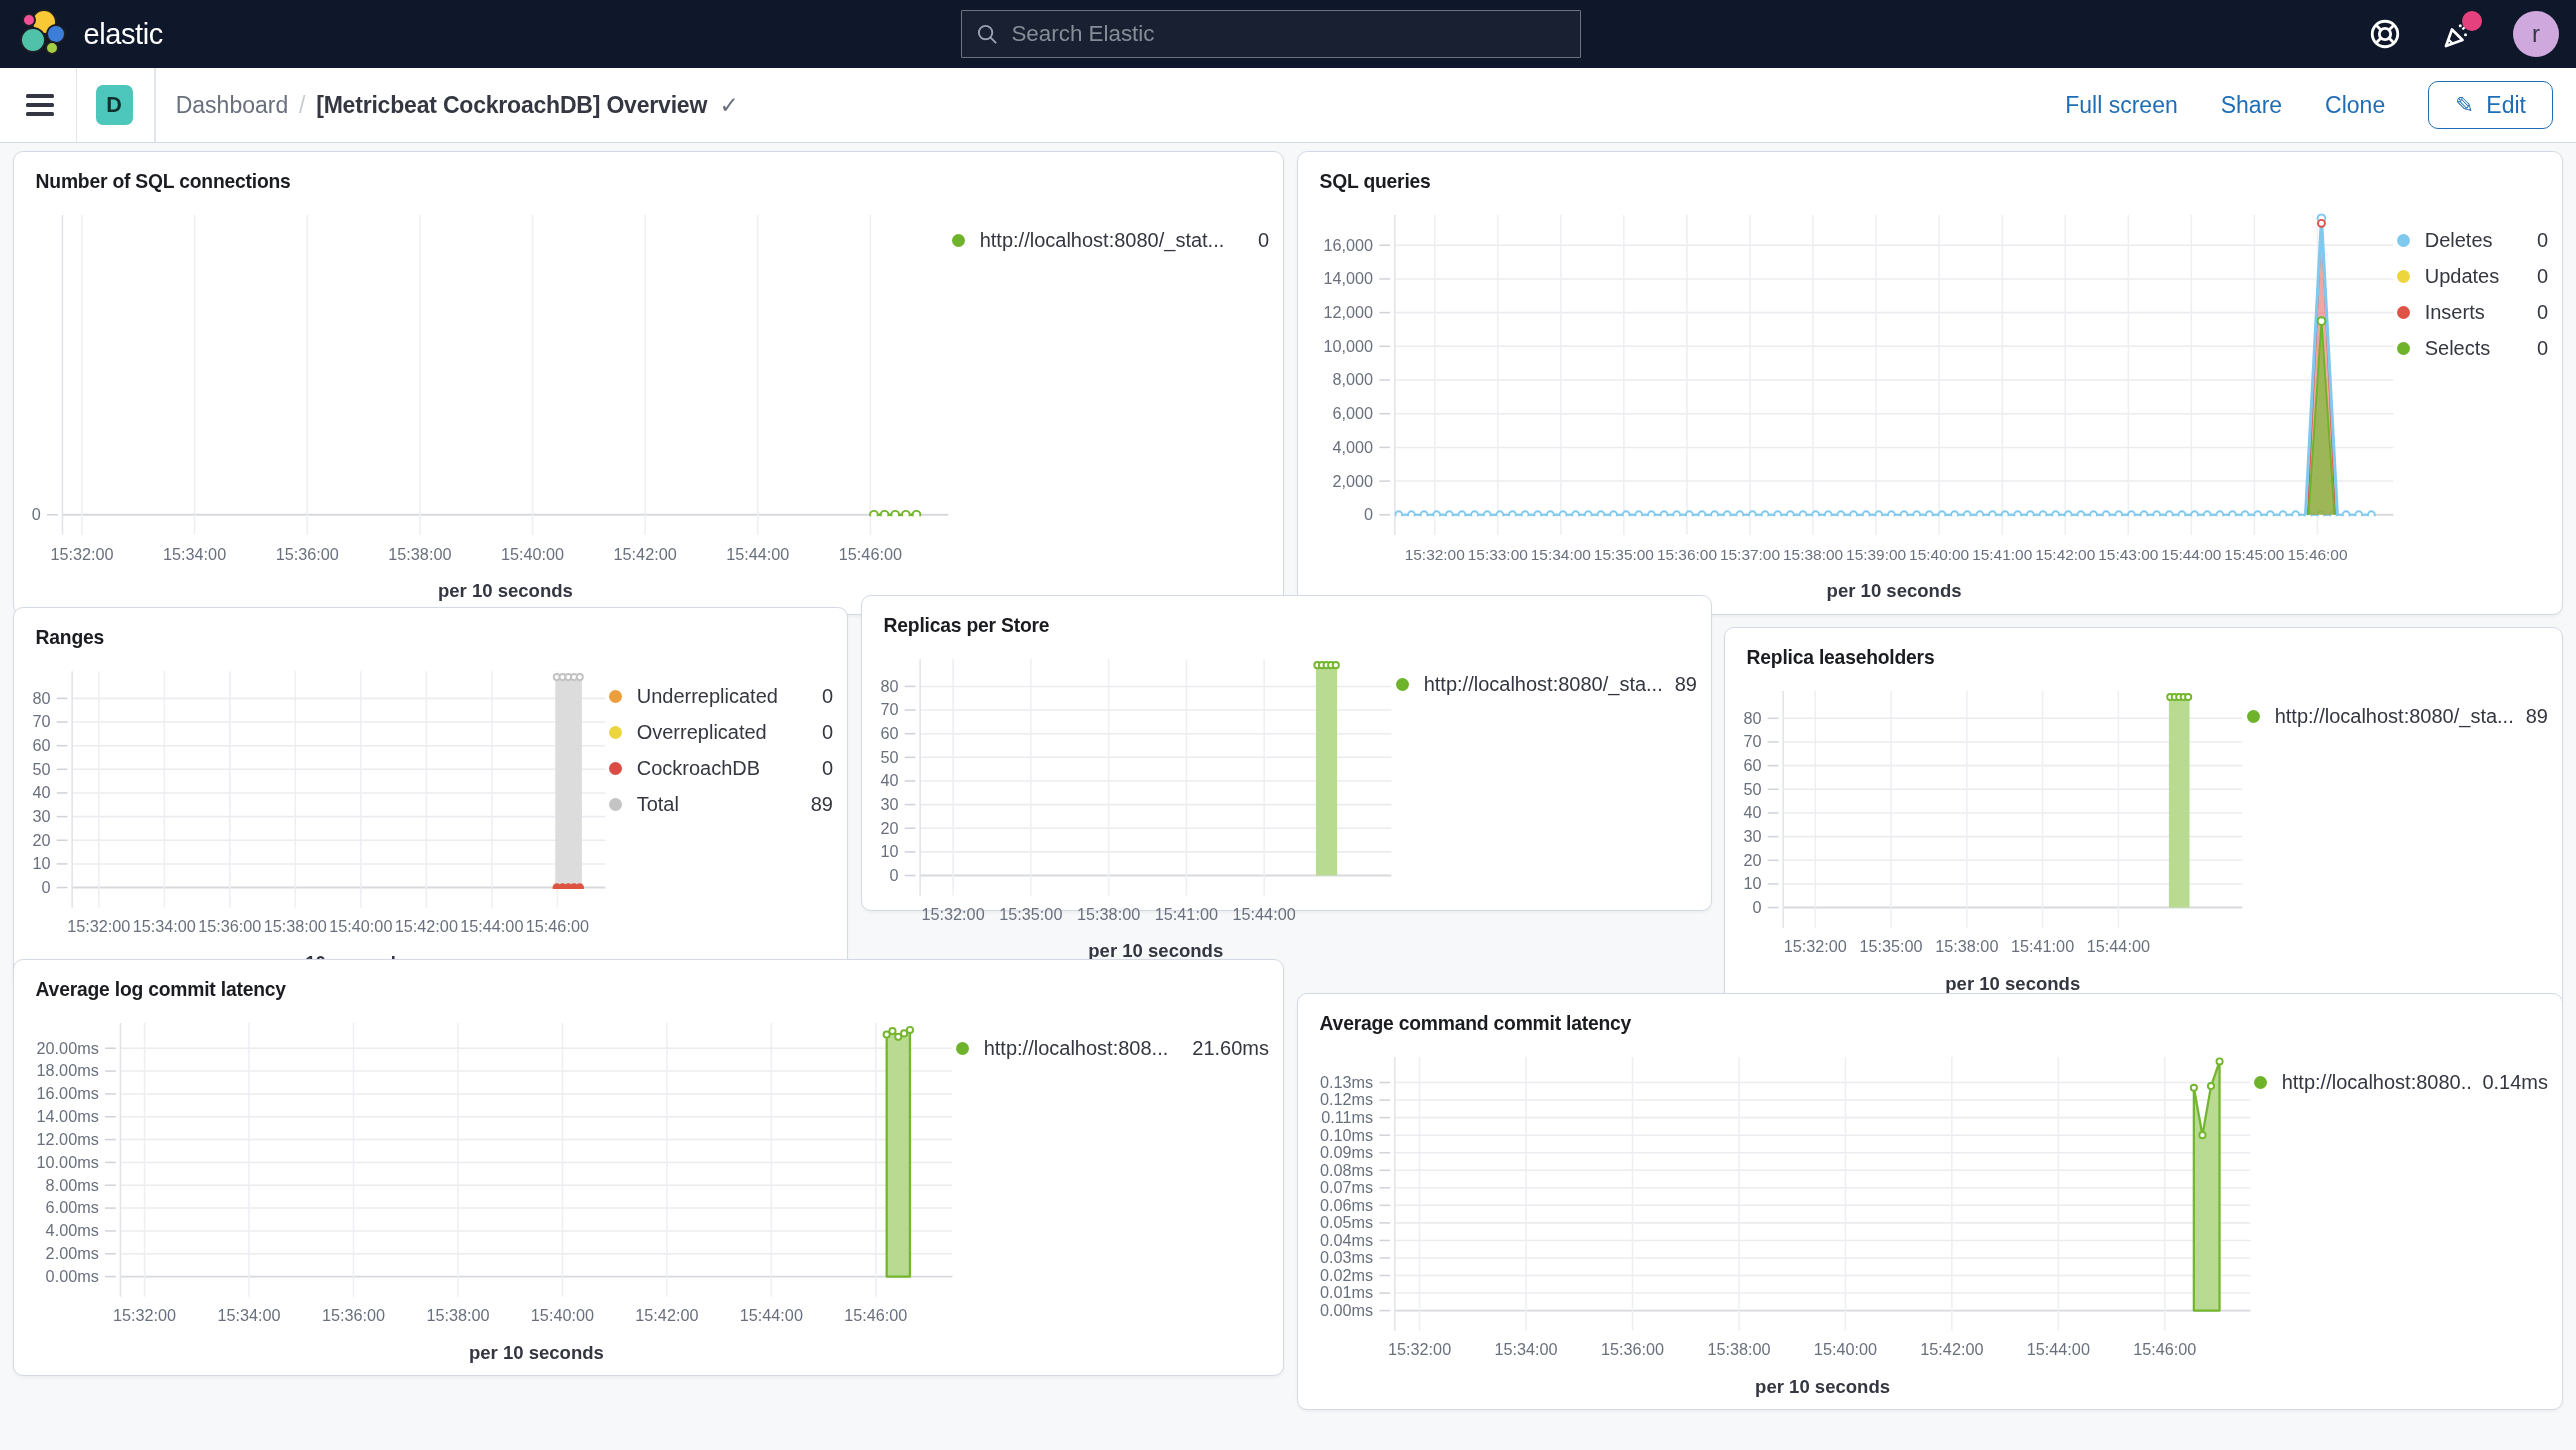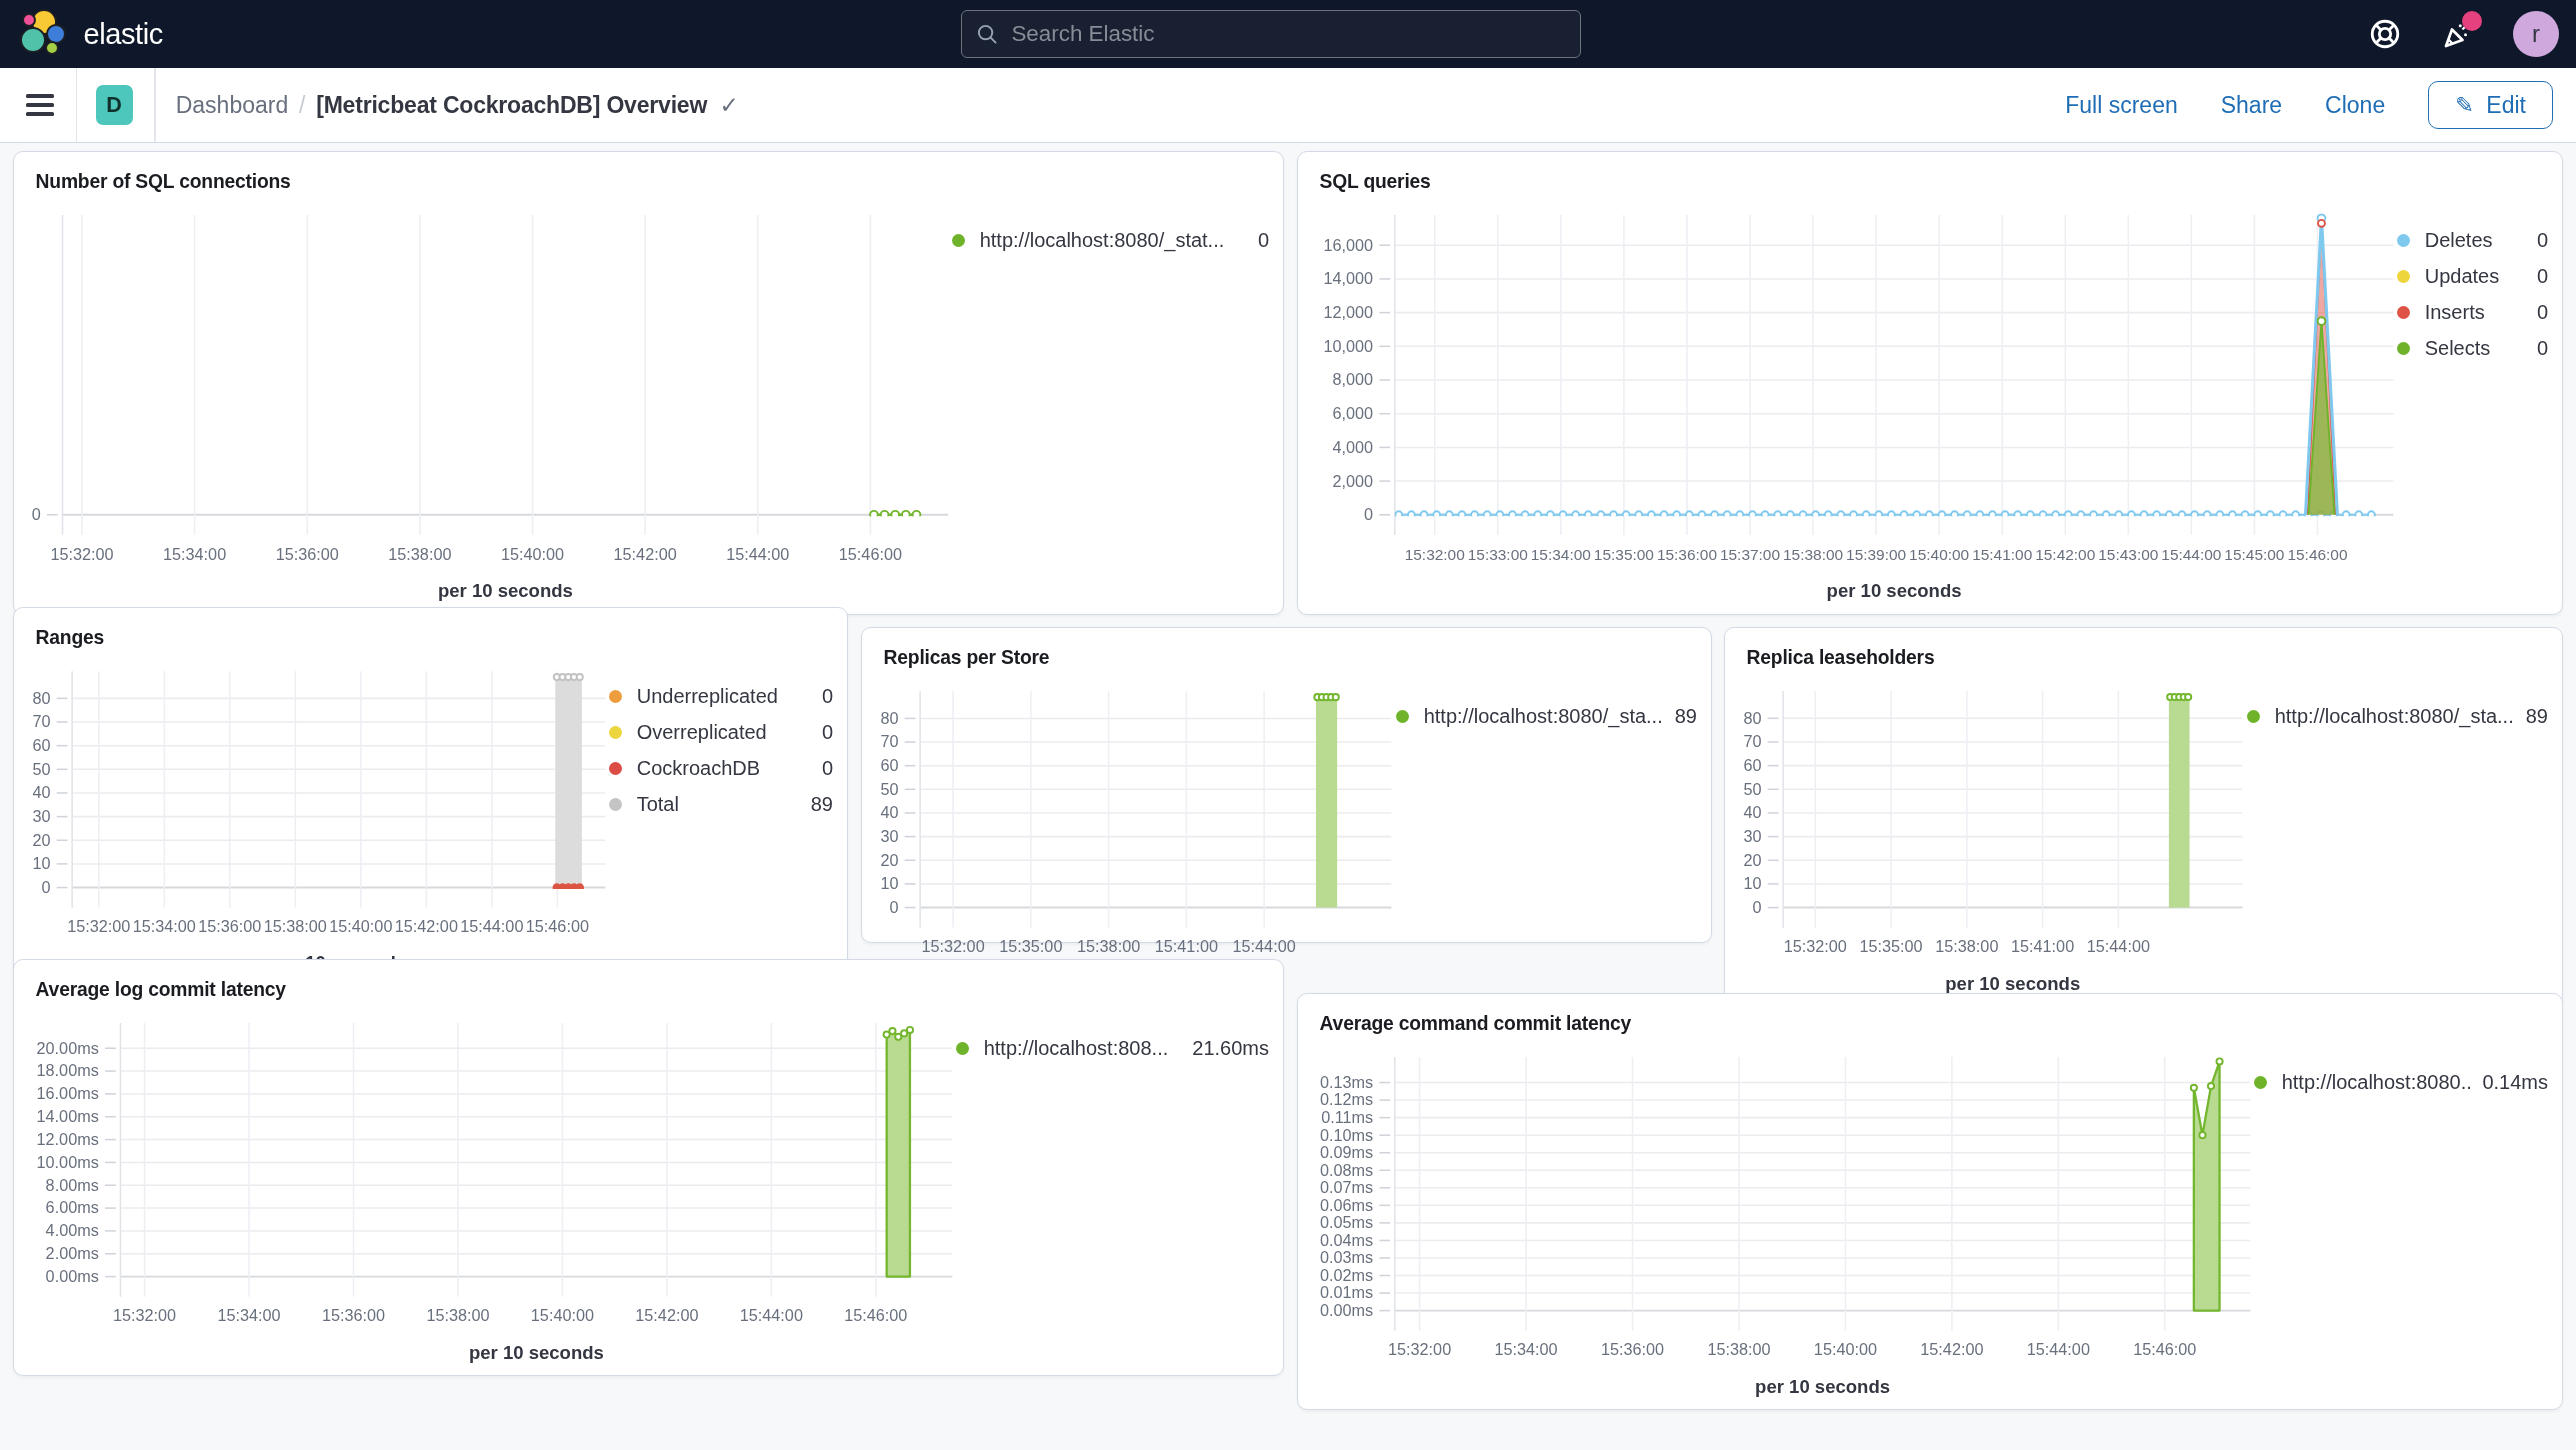--- a/index.html
+++ b/index.html
@@ -4,21 +4,21 @@
 <style>
   * { margin:0; padding:0; box-sizing:border-box; }
   html,body { width:2576px; height:1451px; font-family:"Liberation Sans", sans-serif; background:#f7f8fa; overflow:hidden; }
 
   
   .top-header { position:absolute; left:0; top:0; width:2576px; height:68px; background:#0f172a; display:flex; align-items:center; }
   .logo-wrap { display:flex; align-items:center; gap:15.5px; margin-left:20px; }
   .logo-blobs { position:relative; width:48px; height:48px; }
   .blob { position:absolute; border-radius:50%; border:2.3px solid #1d1e23; }
   .brand { color:#ffffff; font-size:29px; font-weight:400; letter-spacing:-0.4px; }
-  .search-box { position:absolute; left:961px; top:10px; width:620px; height:48px; border:1.5px solid #6d727b; border-radius:6px; background:rgba(255,255,255,0.04); display:flex; align-items:center; padding:0 14px; }
+  .search-box { position:absolute; left:961px; top:10px; width:620px; height:48px; border:1.5px solid #6d727b; border-radius:1px; background:rgba(255,255,255,0.04); display:flex; align-items:center; padding:0 14px; }
   .search-box input { flex:1; background:transparent; border:none; outline:none; color:#d4d7dc; font-size:22.4px; font-family:"Liberation Sans", sans-serif; margin-left:12.4px; }
   .search-box input::placeholder { color:#878d96; }
   .hdr-icons { position:absolute; right:17px; top:0; height:68px; display:flex; align-items:center; gap:37px; }
   .hdr-icon { position:relative; width:36px; height:36px; display:flex; align-items:center; justify-content:center; cursor:pointer; }
   .notif-dot { position:absolute; right:-6.2px; top:-4.6px; width:20px; height:20px; border-radius:50%; background:#e5417e; }
   .avatar { width:46px; height:46px; border-radius:50%; background:#cfa9de; color:#343741; font-size:24px; display:flex; align-items:center; justify-content:center; }
 
   
   .nav-bar { position:absolute; left:0; top:68px; width:2576px; height:75px; background:#ffffff; border-bottom:1.5px solid #d3dae6; display:flex; align-items:center; }
   .burger { width:28px; height:21.6px; display:flex; flex-direction:column; justify-content:space-between; margin-left:26px; cursor:pointer; }
@@ -442,21 +442,21 @@
         </div>
         <div class="legend-item">
           <span class="legend-dot" style="background: rgb(196, 196, 196);"></span>
           <span class="legend-label">Total</span>
           <span class="legend-value">89</span>
         </div>
       </div>
   </div>
 </div>
 
-<div class="panel" style="left:861px;top:627px;width:851px;height:316px">
+<div class="panel" style="left:861px;top:595px;width:851px;height:316px">
   <div class="panel-title">Replicas per Store</div>
   <div class="panel-body">
     <div class="chart">
         <svg width="523" height="322" viewBox="0 0 677 416">
           <line x1="61" y1="298" x2="671" y2="298" stroke="#d7d9dd" stroke-width="2.5"></line>
           <line x1="41" y1="298" x2="55" y2="298" stroke="#d0d4da" stroke-width="2"></line>
           <text x="33" y="305" text-anchor="end" font-size="21" fill="#69707d" font-family="Liberation Sans, sans-serif" font-weight="400">0</text>
           <line x1="61" y1="267.39890710382514" x2="671" y2="267.39890710382514" stroke="#ececf0" stroke-width="2"></line>
           <line x1="41" y1="267.39890710382514" x2="55" y2="267.39890710382514" stroke="#d0d4da" stroke-width="2"></line>
           <text x="33" y="274.39890710382514" text-anchor="end" font-size="21" fill="#69707d" font-family="Liberation Sans, sans-serif" font-weight="400">10</text>

